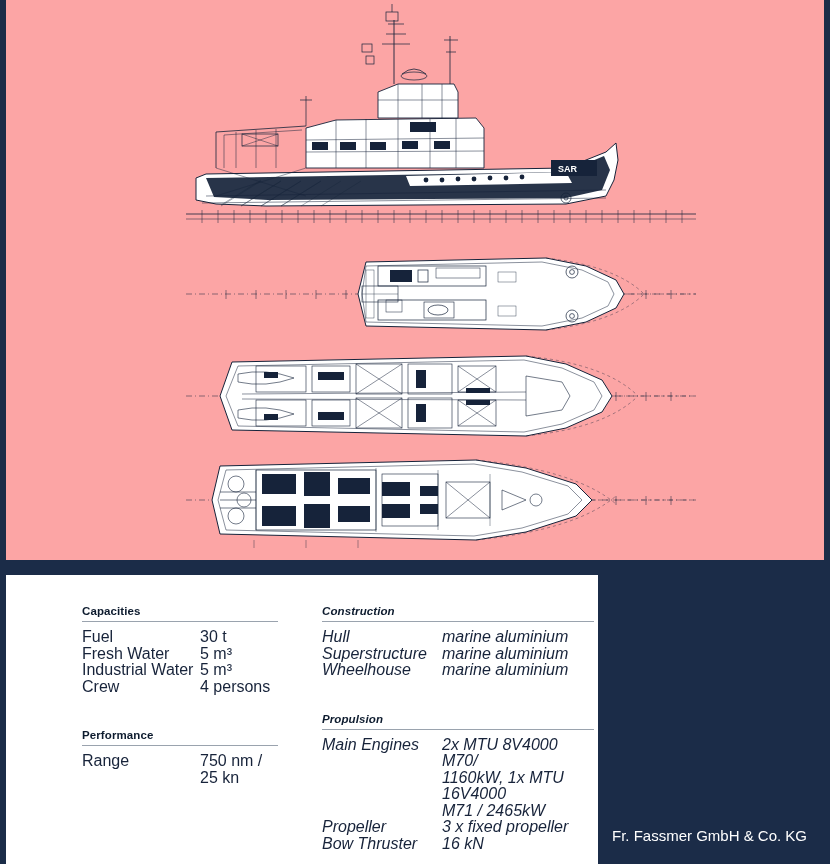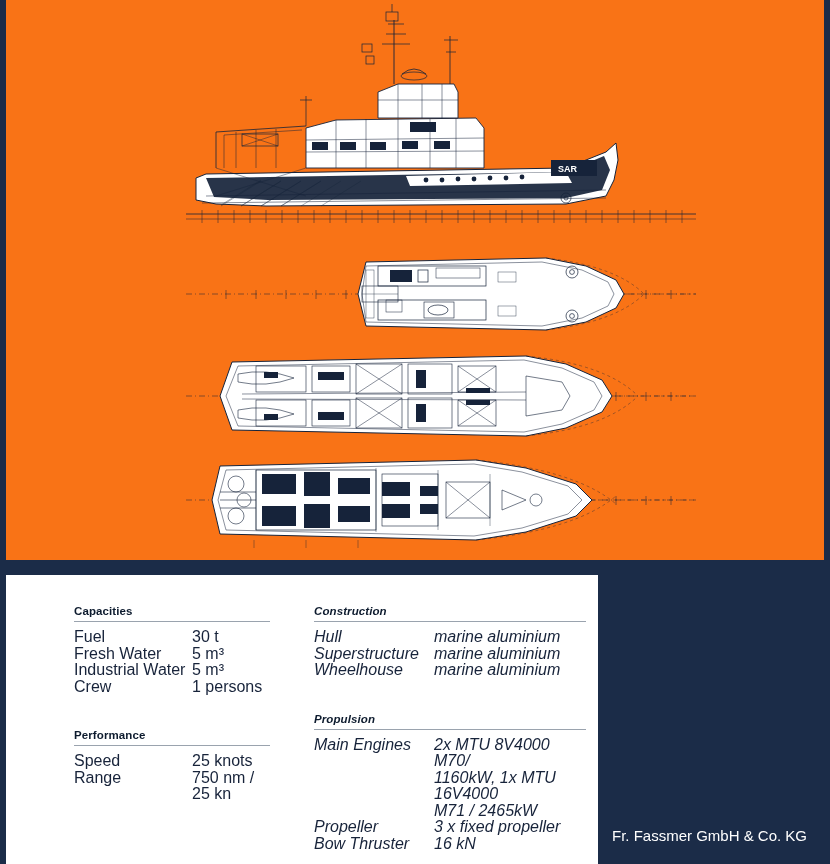--- a/index.html
+++ b/index.html
@@ -32,21 +32,21 @@
     position: absolute;
     right: 0; top: 0;
     width: 6px; height: 864px;
     background: #1b2c48;
   }
   .drawing-area {
     position: absolute;
     left: 6px; top: 0;
     width: 818px;
     height: 560px;
-    background: #f97316;
+    background: #fca5a5;
     overflow: hidden;
   }
   .drawing-svg {
     position: absolute;
     left: 0; top: 0;
   }
   
   .navy-band {
     position: absolute;
     left: 0; top: 560px;
@@ -58,21 +58,21 @@
   .spec-panel {
     position: absolute;
     left: 6px;
     top: 575px;
     width: 592px;
     height: 289px;
     background: #ffffff;
   }
   .spec-cols {
     position: absolute;
-    left: 0; top: 0;
+    left: 8px; top: 0;
     width: 592px;
     height: 289px;
   }
   .col {
     position: absolute;
     top: 30px;
   }
   .col-left { left: 68px; width: 200px; }
   .col-right { left: 308px; width: 270px; font-style: italic; }
 
@@ -474,31 +474,27 @@
           <div class="row">
             <div class="label">Fresh Water</div>
             <div class="value">5 m³</div>
           </div>
           <div class="row">
             <div class="label">Industrial Water</div>
             <div class="value">5 m³</div>
           </div>
           <div class="row">
             <div class="label">Crew</div>
-            <div class="value">1 persons</div>
+            <div class="value">4 persons</div>
           </div>
         </div>
 
         <div class="block block-perf">
           <div class="block-title">Performance</div>
           <div class="rule"></div>
-          <div class="row">
-            <div class="label">Speed</div>
-            <div class="value">25 knots</div>
-          </div>
           <div class="row">
             <div class="label">Range</div>
             <div class="value">750 nm / 25 kn</div>
           </div>
         </div>
 
       </div>
 
       <div class="col col-right">
 

